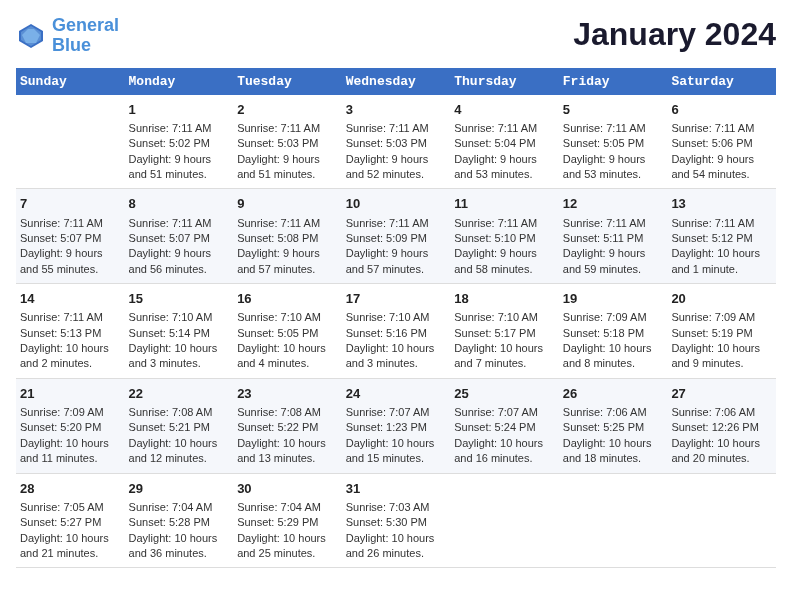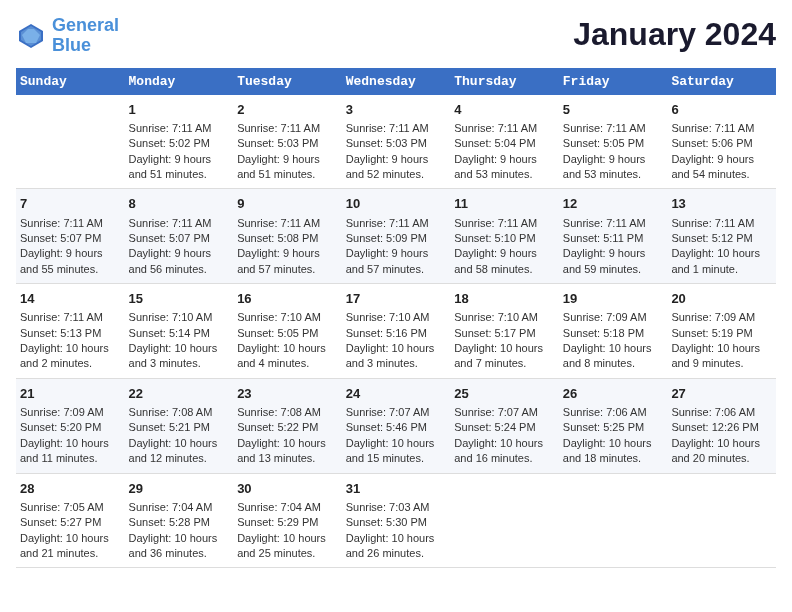--- a/index.html
+++ b/index.html
@@ -334,21 +334,21 @@
             <div>Sunrise: 7:08 AM</div>
             <div>Sunset: 5:22 PM</div>
             <div>Daylight: 10 hours</div>
             <div>and 13 minutes.</div>
           </div>
         </td>
         <td>
           <div class="day-num">24</div>
           <div class="day-info">
             <div>Sunrise: 7:07 AM</div>
-            <div>Sunset: 5:46 PM</div>
+            <div>Sunset: 1:23 PM</div>
             <div>Daylight: 10 hours</div>
             <div>and 15 minutes.</div>
           </div>
         </td>
         <td>
           <div class="day-num">25</div>
           <div class="day-info">
             <div>Sunrise: 7:07 AM</div>
             <div>Sunset: 5:24 PM</div>
             <div>Daylight: 10 hours</div>

